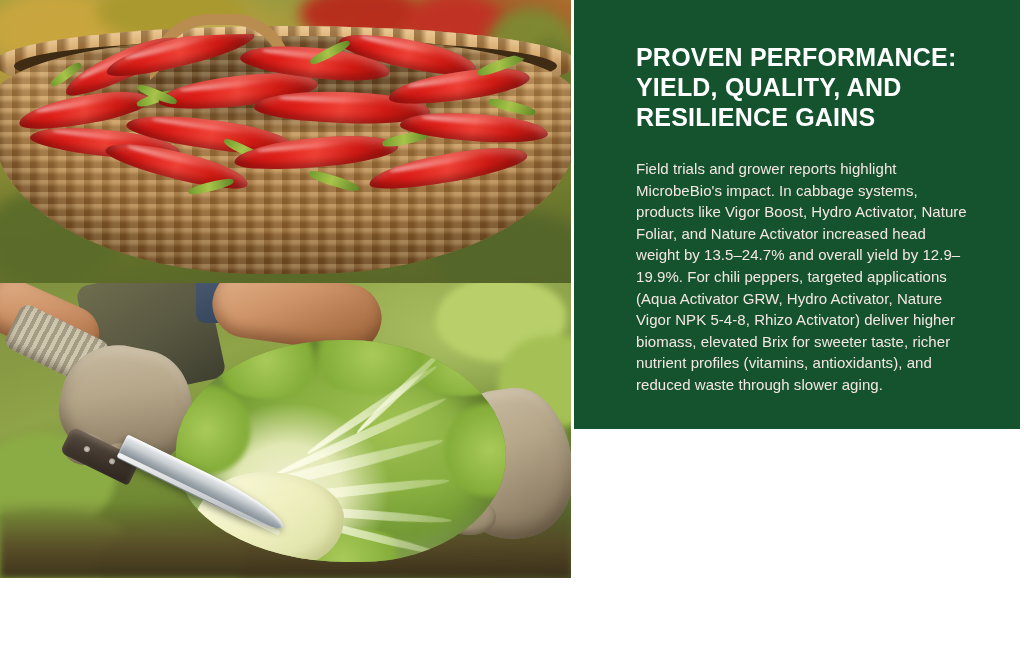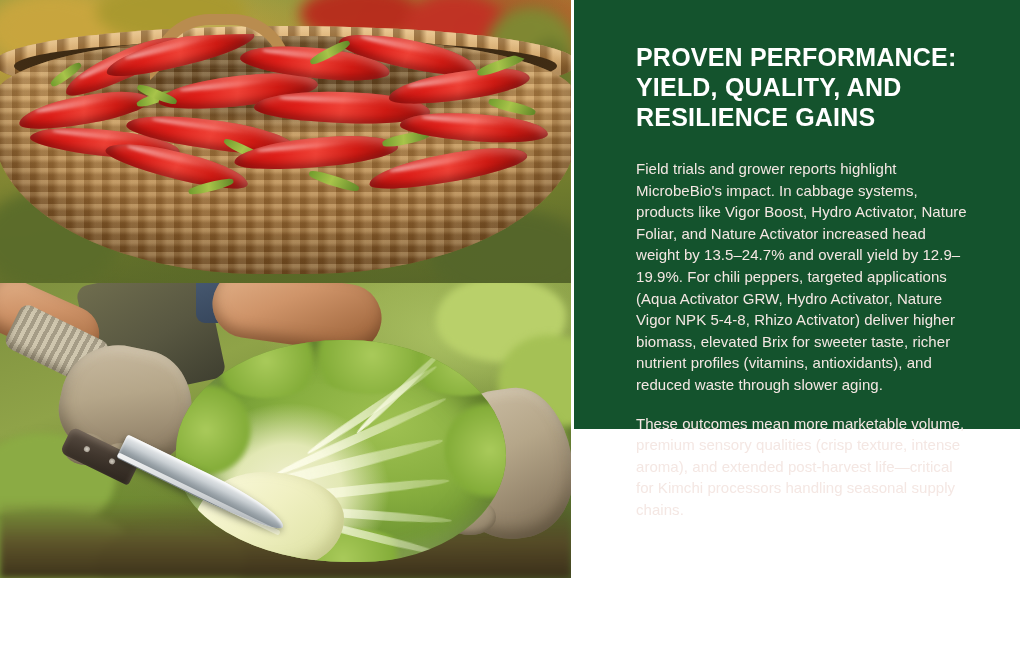--- a/index.html
+++ b/index.html
@@ -303,17 +303,16 @@
     <div class="panel-inner">
 
       <h1 class="headline">PROVEN PERFORMANCE: YIELD, QUALITY, AND RESILIENCE GAINS</h1>
 
       <div class="gap-head"></div>
 
       <p class="body-copy">Field trials and grower reports highlight MicrobeBio's impact. In cabbage systems, products like Vigor Boost, Hydro Activator, Nature Foliar, and Nature Activator increased head weight by 13.5–24.7% and overall yield by 12.9–19.9%. For chili peppers, targeted applications (Aqua Activator GRW, Hydro Activator, Nature Vigor NPK 5-4-8, Rhizo Activator) deliver higher biomass, elevated Brix for sweeter taste, richer nutrient profiles (vitamins, antioxidants), and reduced waste through slower aging.</p>
 
       <div class="gap-para"></div>
 
-      <p class="body-copy">These outcomes mean more marketable volume, premium sensory qualities (crisp texture, intense aroma), and extended post-harvest life—critical for Kimchi processors handling seasonal supply chains.</p>
     </div>
   </div>
 
 </div>
 
 </body></html>

